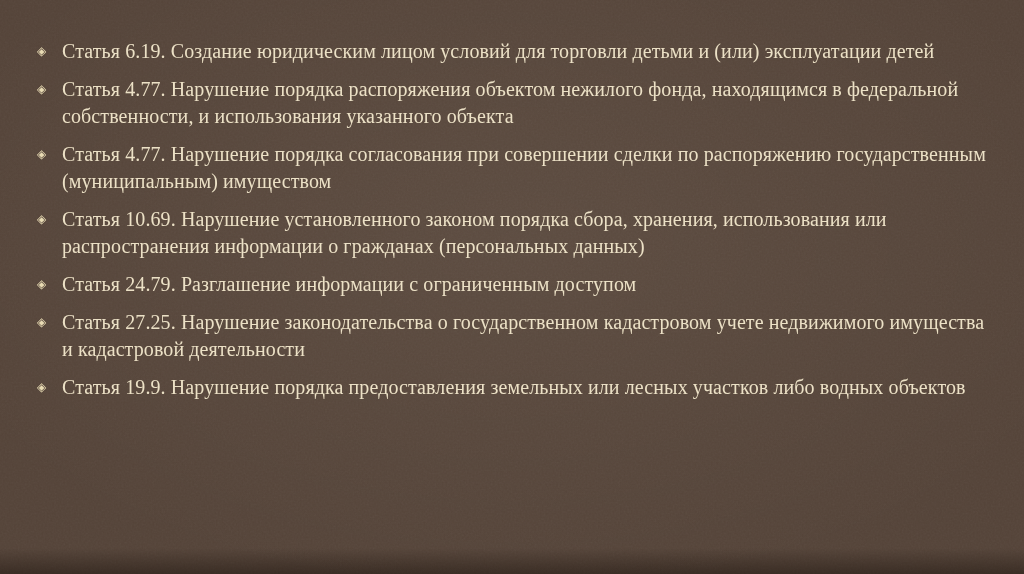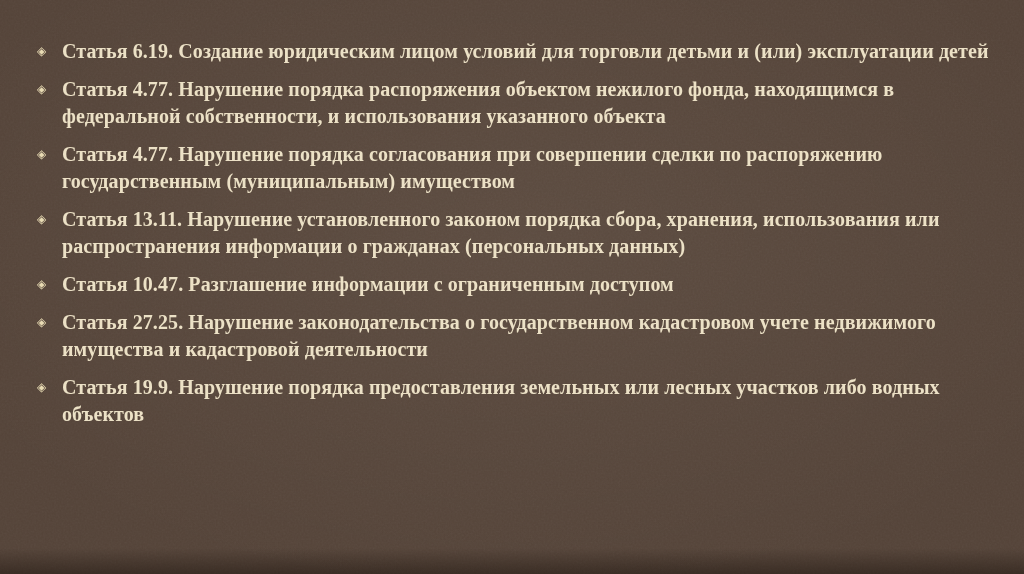--- a/index.html
+++ b/index.html
@@ -59,21 +59,20 @@
     padding-left: 3px;
     box-sizing: border-box;
     font-family: "DejaVu Sans", sans-serif;
     font-size: 12px;
     line-height: 27px;
     color: #e9dcb4;
   }
   .item-text {
     flex: 1 1 auto;
     max-width: 940px;
-    font-weight: bold;
   }
 </style>
 </head>
 <body>
 
 <div class="slide">
 
   <svg class="texture-layer" xmlns="http://www.w3.org/2000/svg" width="1024" height="574">
     <filter id="paperNoise">
       <feTurbulence type="fractalNoise" baseFrequency="0.55" numOctaves="2" seed="7" stitchTiles="stitch"></feTurbulence>
@@ -91,25 +90,25 @@
         <li>
           <span class="bullet-glyph">◈</span>
           <span class="item-text">Статья 4.77. Нарушение порядка распоряжения объектом нежилого фонда, находящимся в федеральной собственности, и использования указанного объекта</span>
         </li>
         <li>
           <span class="bullet-glyph">◈</span>
           <span class="item-text">Статья 4.77. Нарушение порядка согласования при совершении сделки по распоряжению государственным (муниципальным) имуществом</span>
         </li>
         <li>
           <span class="bullet-glyph">◈</span>
-          <span class="item-text">Статья 13.11. Нарушение установленного законом порядка сбора, хранения, использования или распространения информации о гражданах (персональных данных)</span>
+          <span class="item-text">Статья 10.69. Нарушение установленного законом порядка сбора, хранения, использования или распространения информации о гражданах (персональных данных)</span>
         </li>
         <li>
           <span class="bullet-glyph">◈</span>
-          <span class="item-text">Статья 10.47. Разглашение информации с ограниченным доступом</span>
+          <span class="item-text">Статья 24.79. Разглашение информации с ограниченным доступом</span>
         </li>
         <li>
           <span class="bullet-glyph">◈</span>
           <span class="item-text">Статья 27.25. Нарушение законодательства о государственном кадастровом учете недвижимого имущества и кадастровой деятельности</span>
         </li>
         <li>
           <span class="bullet-glyph">◈</span>
           <span class="item-text">Статья 19.9. Нарушение порядка предоставления земельных или лесных участков либо водных объектов</span>
         </li>
       </ul>

